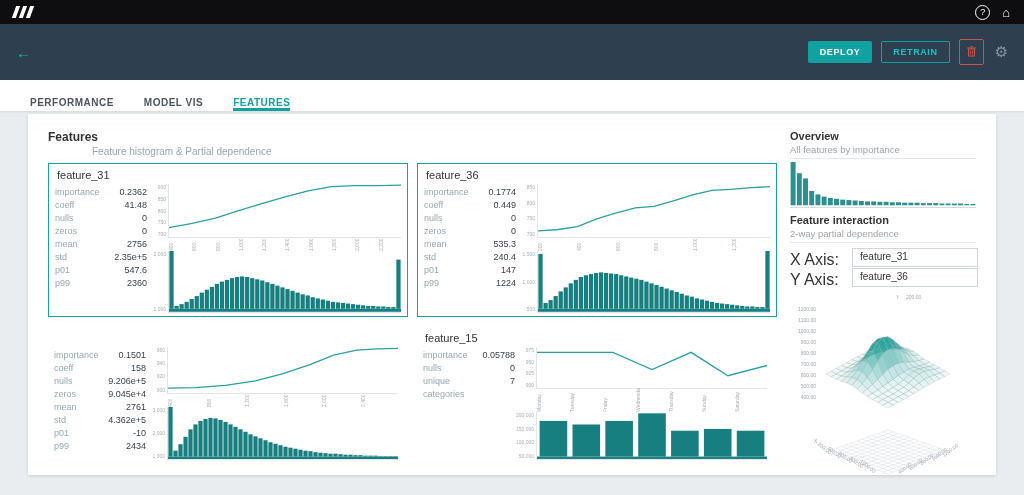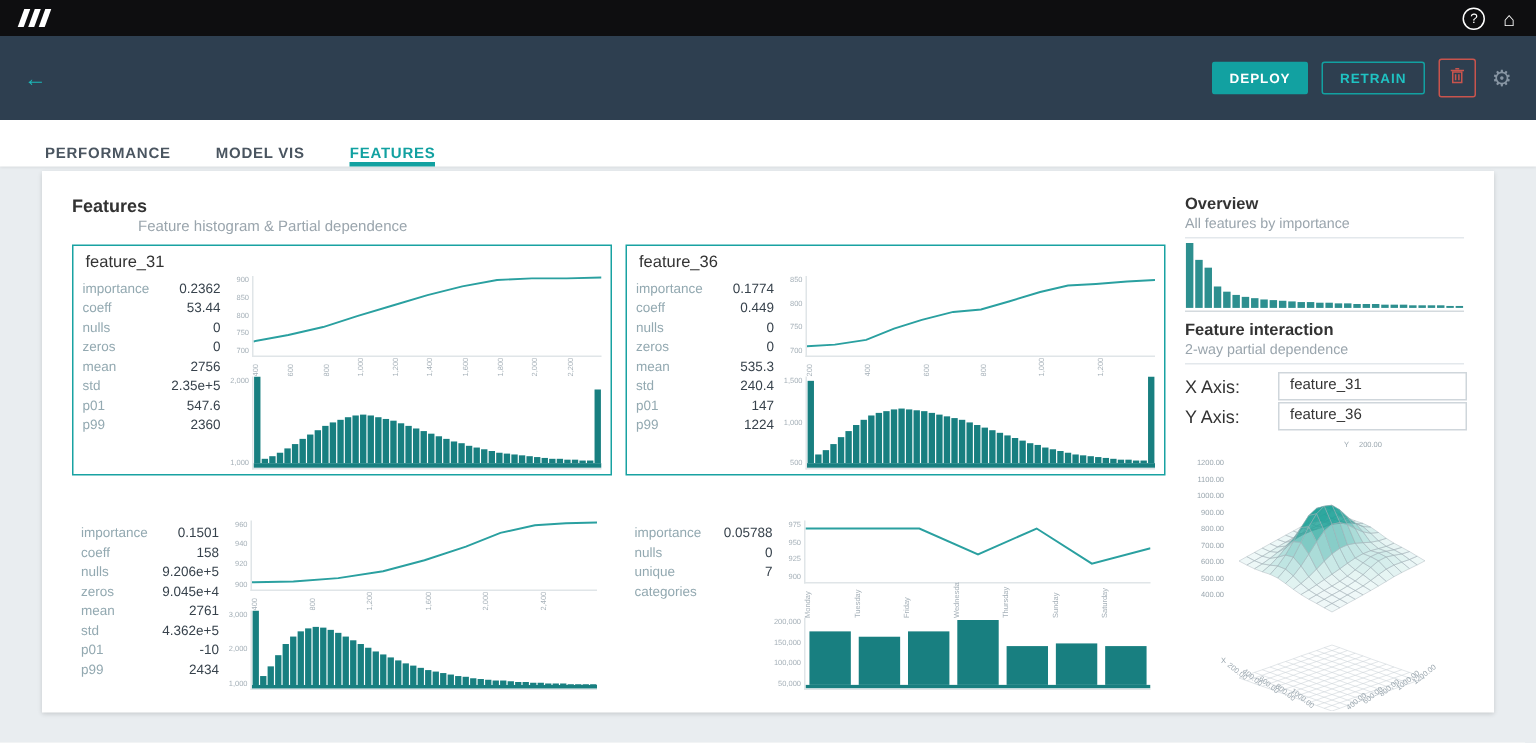--- a/index.html
+++ b/index.html
@@ -53,21 +53,21 @@
   .charts{flex:1;display:flex;flex-direction:column;padding-left:8px;min-width:0;}
   .linewrap{flex:1.05;display:flex;min-height:0;}
   .histwrap{flex:1.2;display:flex;min-height:0;}
   .yticks{width:13px;flex:none;display:flex;flex-direction:column;justify-content:space-between;align-items:flex-end;font-size:5px;color:#a5b0b8;padding-right:2px;box-sizing:border-box;}
   .linesvg,.histsvg{flex:1;border-left:1px solid #e0e5e8;border-bottom:1px solid #e0e5e8;min-width:0;height:100%;}
   .xticks{height:14px;flex:none;display:flex;padding-left:13px;overflow:hidden;}
   .xticks.cat{height:24px;}
   .xticks span{flex:1;writing-mode:vertical-rl;transform:rotate(180deg);font-size:5px;color:#a5b0b8;white-space:nowrap;overflow:hidden;text-align:left;}
 
   
-  .selrow-label{position:absolute;font-size:12px;color:#333;}
+  .selrow-label{position:absolute;font-size:16px;color:#333;}
   .selbox{position:absolute;border:1px solid #cfd6db;background:#fff;font-size:10px;color:#333;padding:2px 7px;width:110px;height:13px;cursor:pointer;}
   #ovchart{position:absolute;left:790px;top:162px;width:186px;height:45px;}
   #ovchart svg{width:100%;height:100%;border-bottom:1px solid #d4dade;}
   #plot3d{position:absolute;left:788px;top:290px;width:192px;height:184px;}
   #surf{position:absolute;left:0;top:0;width:192px;height:184px;}
   .t3{position:absolute;font-size:5px;color:#9aa6ae;white-space:nowrap;}
 </style>
 </head>
 <body>
 
@@ -121,21 +121,21 @@
   <div class="panel bordered" id="p0">
       <div class="ptitle">feature_31</div>
       <div class="pbody">
         <div class="stats">
           <div class="srow">
             <span class="slabel">importance</span>
             <span class="sval">0.2362</span>
           </div>
           <div class="srow">
             <span class="slabel">coeff</span>
-            <span class="sval">53.44</span>
+            <span class="sval">41.48</span>
           </div>
           <div class="srow">
             <span class="slabel">nulls</span>
             <span class="sval">0</span>
           </div>
           <div class="srow">
             <span class="slabel">zeros</span>
             <span class="sval">0</span>
           </div>
           <div class="srow">
@@ -463,20 +463,21 @@
               <rect x="93.65" width="1.83" y="37.62" height="0.38" fill="#187f80"></rect>
               <rect x="95.83" width="1.83" y="37.62" height="0.38" fill="#187f80"></rect>
               <rect x="98.00" width="1.83" y="37.62" height="0.38" fill="#187f80"></rect>
               <rect x="0" y="38" width="100" height="2" fill="#187f80"></rect>
             </svg>
           </div>
         </div>
       </div>
     </div>
   <div class="panel" id="p3">
+      <div class="ptitle">feature_15</div>
       <div class="pbody">
         <div class="stats">
           <div class="srow">
             <span class="slabel">importance</span>
             <span class="sval">0.05788</span>
           </div>
           <div class="srow">
             <span class="slabel">nulls</span>
             <span class="sval">0</span>
           </div>

